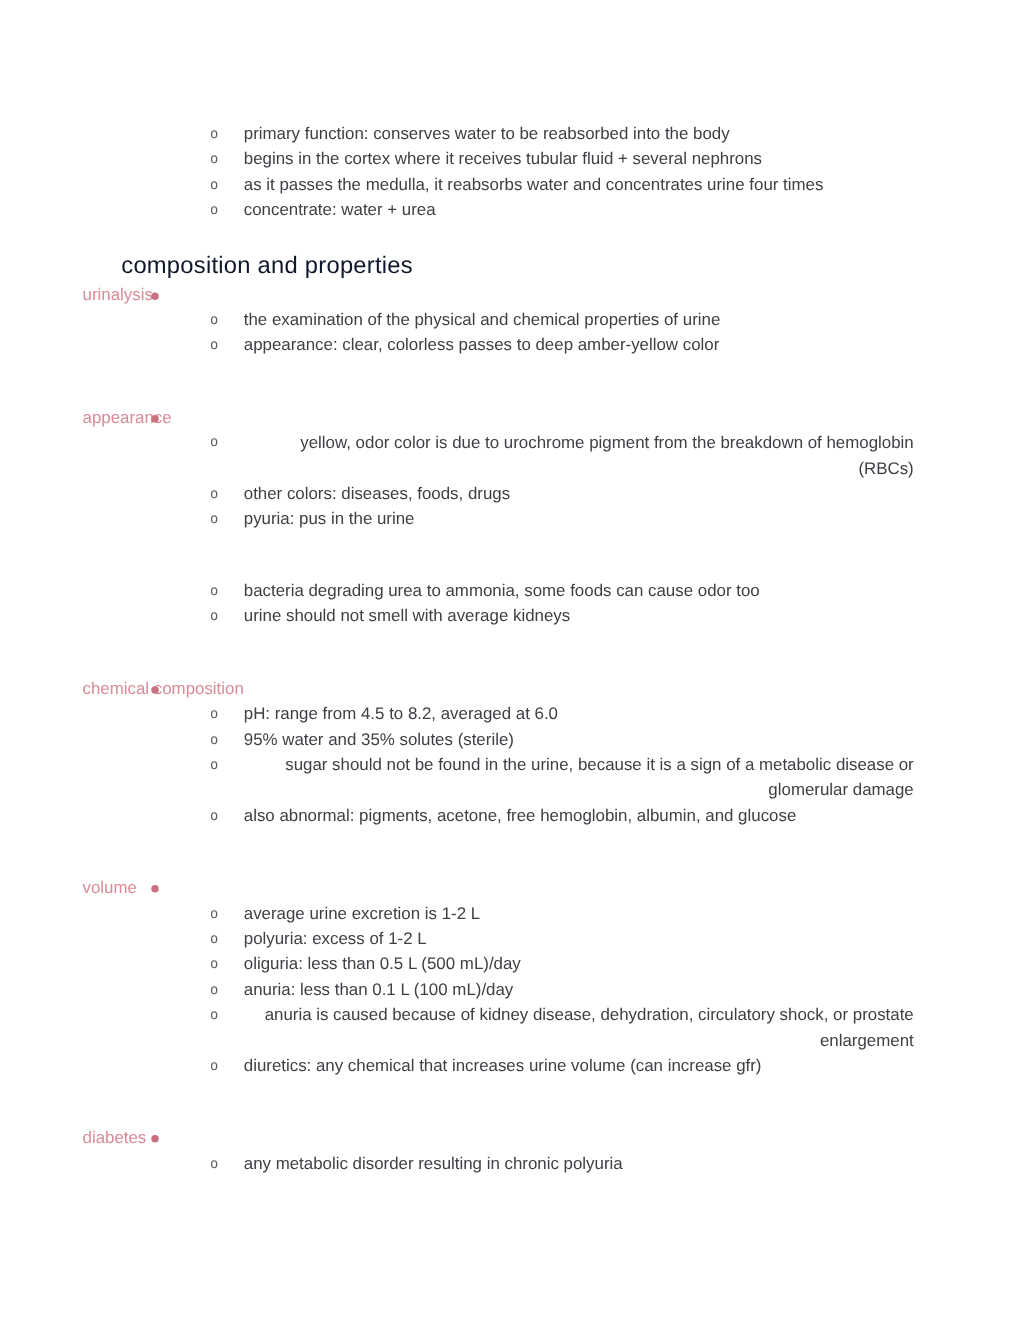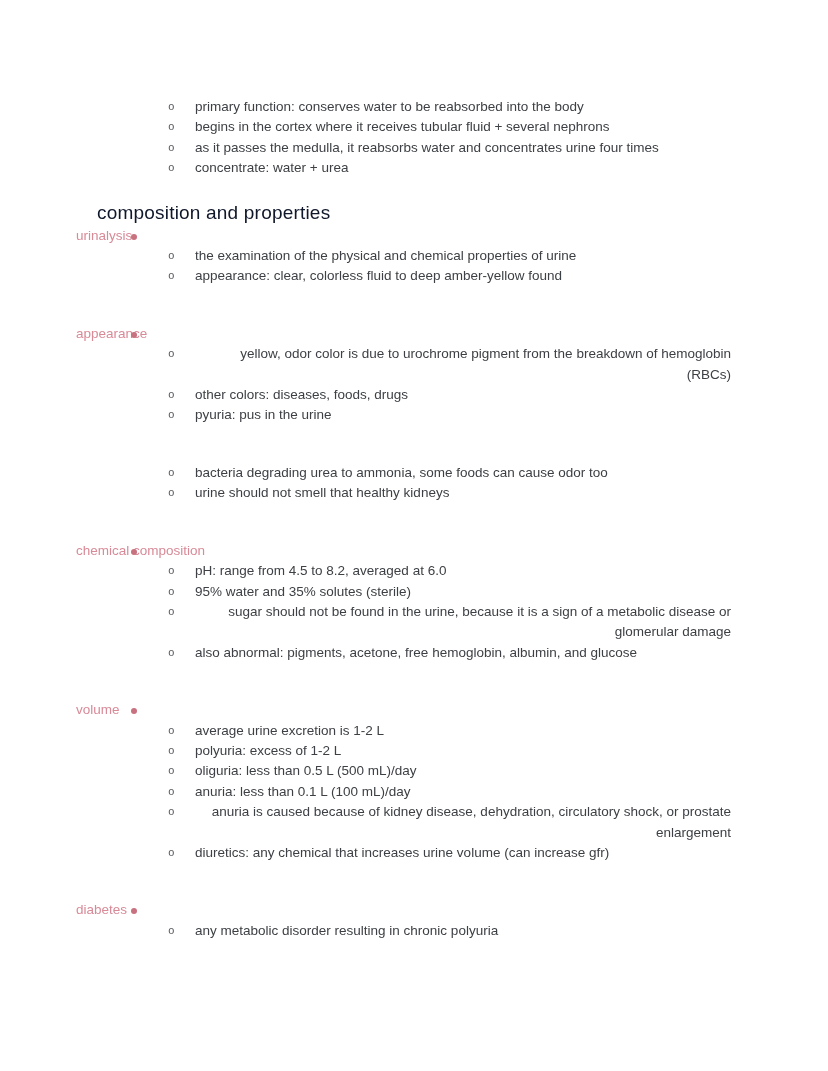--- a/index.html
+++ b/index.html
@@ -49,21 +49,20 @@
     font-weight: 400;
     color: #0f172a;
     letter-spacing: 0.2px;
   }
   
   .section { margin-bottom: 37px; }
   .section:last-child { margin-bottom: 0; }
   .title-row {
     position: relative;
     padding-left: 66px;
-    margin-left: 10px;
   }
   .bullet-dot {
     position: absolute;
     left: 121px;
     top: 8px;
     width: 6px;
     height: 6px;
     border-radius: 50%;
     background: #c8717f;
   }
@@ -102,21 +101,21 @@
       <div class="title-row">
         <span class="bullet-dot"></span>
         <span class="section-title">urinalysis</span>
       </div>
       <div class="sub-item">
         <span class="o-marker">o</span>
         <span class="sub-text">the examination of the physical and chemical properties of urine</span>
       </div>
       <div class="sub-item">
         <span class="o-marker">o</span>
-        <span class="sub-text">appearance: clear, colorless fluid to deep amber-yellow found</span>
+        <span class="sub-text">appearance: clear, colorless passes to deep amber-yellow color</span>
       </div>
     </div>
 
     <div class="section">
       <div class="title-row">
         <span class="bullet-dot"></span>
         <span class="section-title">appearance</span>
       </div>
       <div class="sub-item">
         <span class="o-marker">o</span>
@@ -132,21 +131,21 @@
       </div>
     </div>
 
     <div class="section">
       <div class="sub-item">
         <span class="o-marker">o</span>
         <span class="sub-text">bacteria degrading urea to ammonia, some foods can cause odor too</span>
       </div>
       <div class="sub-item">
         <span class="o-marker">o</span>
-        <span class="sub-text">urine should not smell that healthy kidneys</span>
+        <span class="sub-text">urine should not smell with average kidneys</span>
       </div>
     </div>
 
     <div class="section">
       <div class="title-row">
         <span class="bullet-dot"></span>
         <span class="section-title">chemical composition</span>
       </div>
       <div class="sub-item">
         <span class="o-marker">o</span>

